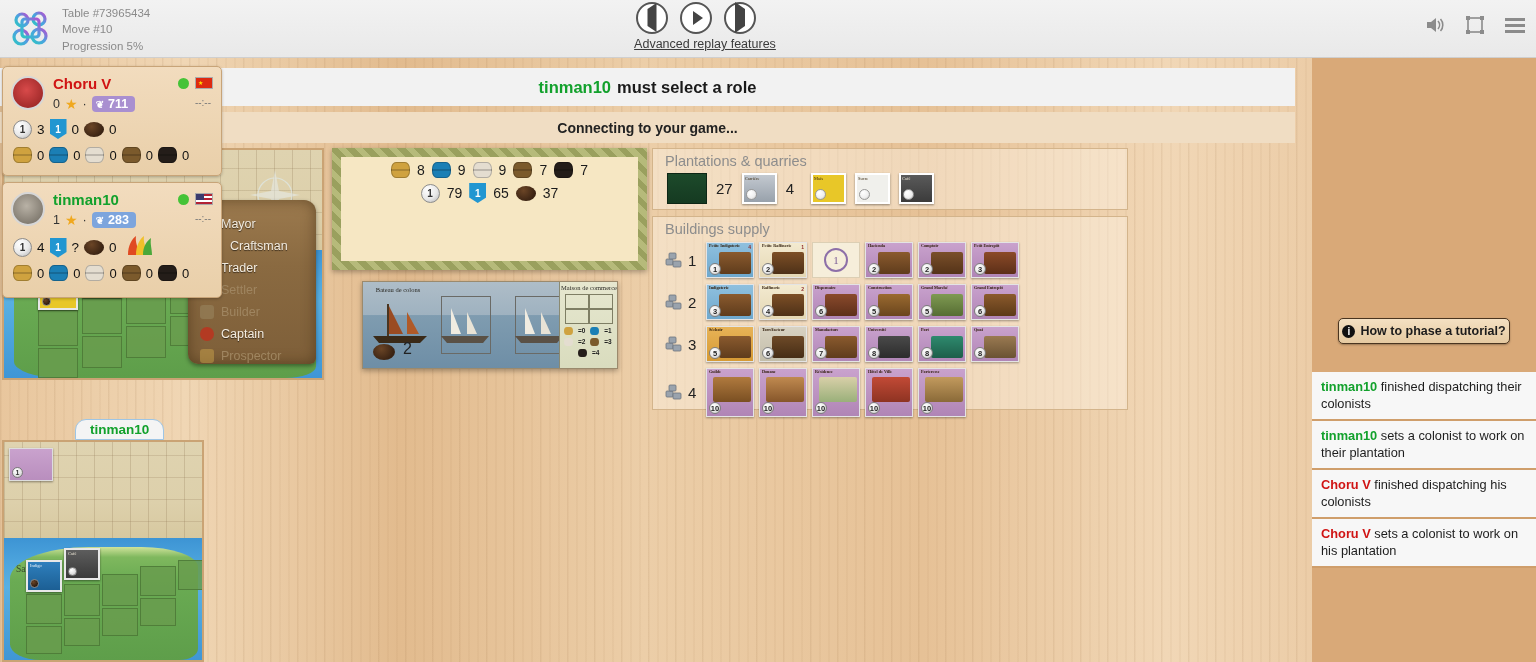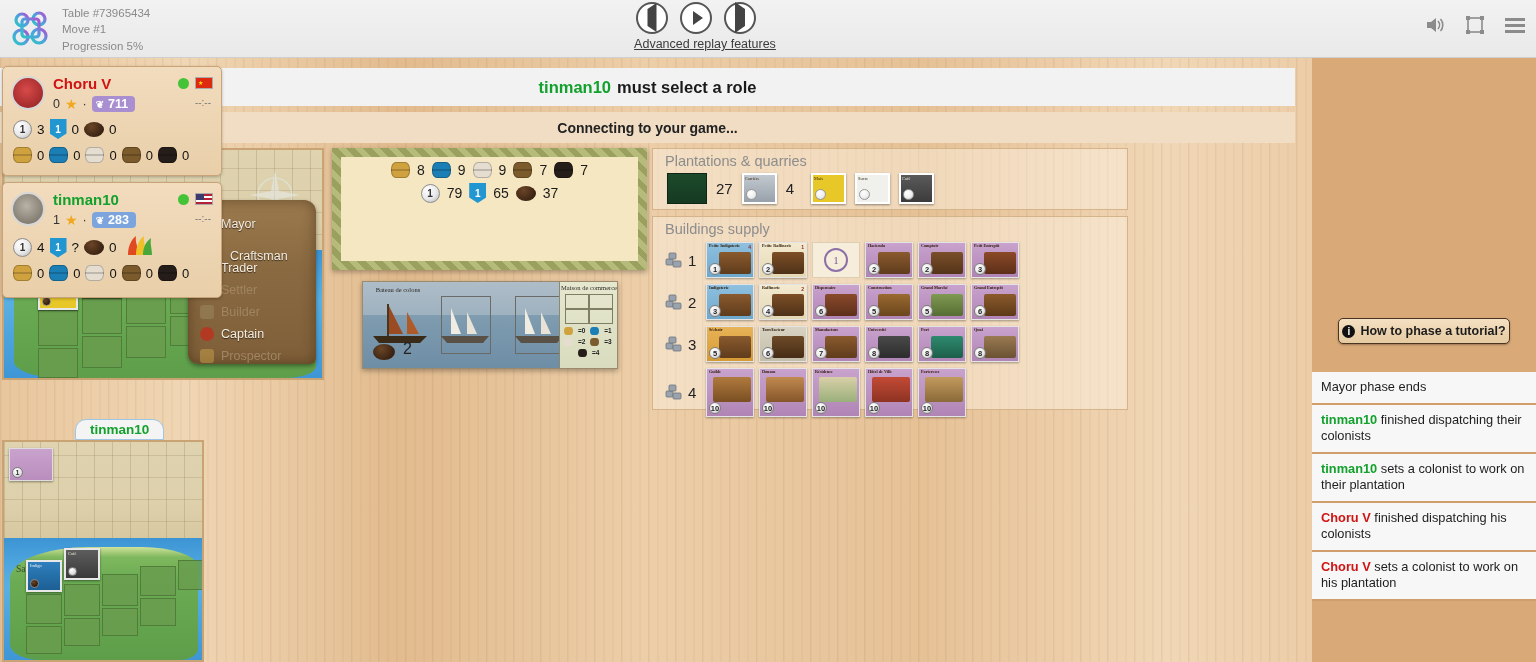--- a/index.html
+++ b/index.html
@@ -239,21 +239,21 @@
           <circle cx="14" cy="13" r="6"></circle>
             <circle cx="31" cy="12" r="6"></circle>
           <circle cx="13" cy="30" r="7"></circle>
             <circle cx="31" cy="29" r="7"></circle>
           <rect x="14" y="12" width="17" height="18" rx="3"></rect>
         </g>
       </svg>
     </div>
     <div class="meta">
       <div>Table #73965434</div>
-      <div>Move #1</div>
+      <div>Move #10</div>
       <div>Progression 5%</div>
     </div>
 
     <div class="replay-ctrls">
       <div class="rbtn">
         <i class="grp"><span class="bar-v"></span><span class="tri-l"></span></i>
       </div>
       <div class="rbtn">
           <i class="tri-r"></i>
         </div>
@@ -330,21 +330,21 @@
         <svg width="54" height="54" viewBox="0 0 54 54">
           <circle cx="27" cy="27" r="17" fill="none" stroke="#dff0fb" stroke-width="1.2"></circle>
           <path d="M27 2 L31 23 L52 27 L31 31 L27 52 L23 31 L2 27 L23 23 Z" fill="#e8f4fd" opacity=".8"></path>
         </svg>
       </div>
       <div class="parchment"></div>
       <div class="role" style="top:48px;">
         <span class="rico" style="background:#b8a07b;"></span>
         <span>Mayor</span>
       </div>
-      <div class="role" style="top:80px;gap:16px;">
+      <div class="role" style="top:70px;gap:16px;">
         <span class="rico" style="background:#c9601e;"></span>
         <span>Craftsman</span>
       </div>
       <div class="role" style="top:92px;">
         <span class="rico" style="background:#d8b23a;"></span>
         <span>Trader</span>
       </div>
       <div class="role disabled" style="top:114px;text-align:right;">
         <span class="rico" style="background:#7e9a5a;opacity:.5;"></span>
         <span>Settler</span>
@@ -760,23 +760,20 @@
     <div class="ptime">--:--</div>
   </div>
 
   <div class="tut-btn">
     <span class="info-i">i</span>
     <span>How to phase a tutorial?</span>
   </div>
 
   <div class="loglist">
     <div class="logitem">
-      <span>Mayor phase ends</span>
-    </div>
-    <div class="logitem">
       <span class="g">tinman10</span>
       <span>finished dispatching their colonists</span>
     </div>
     <div class="logitem">
       <span class="g">tinman10</span>
       <span>sets a colonist to work on their plantation</span>
     </div>
     <div class="logitem">
       <span class="r">Choru V</span>
       <span>finished dispatching his colonists</span>

